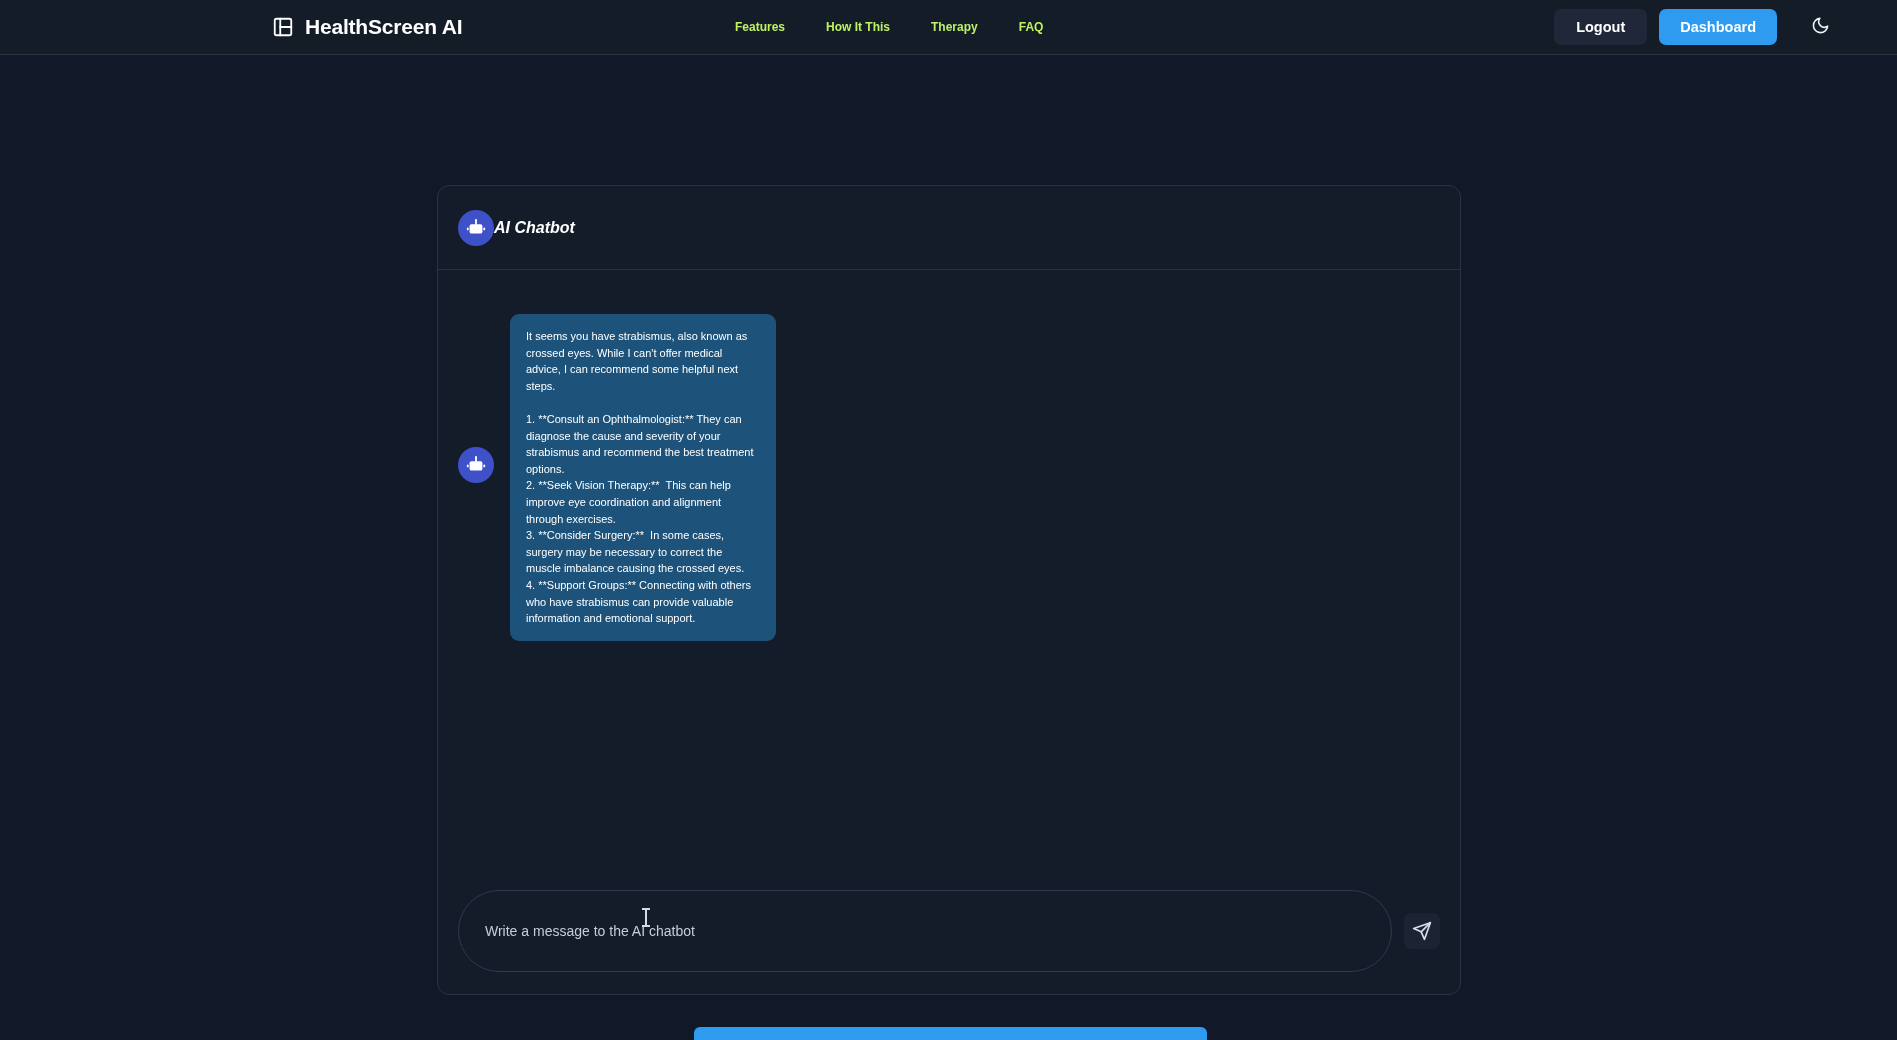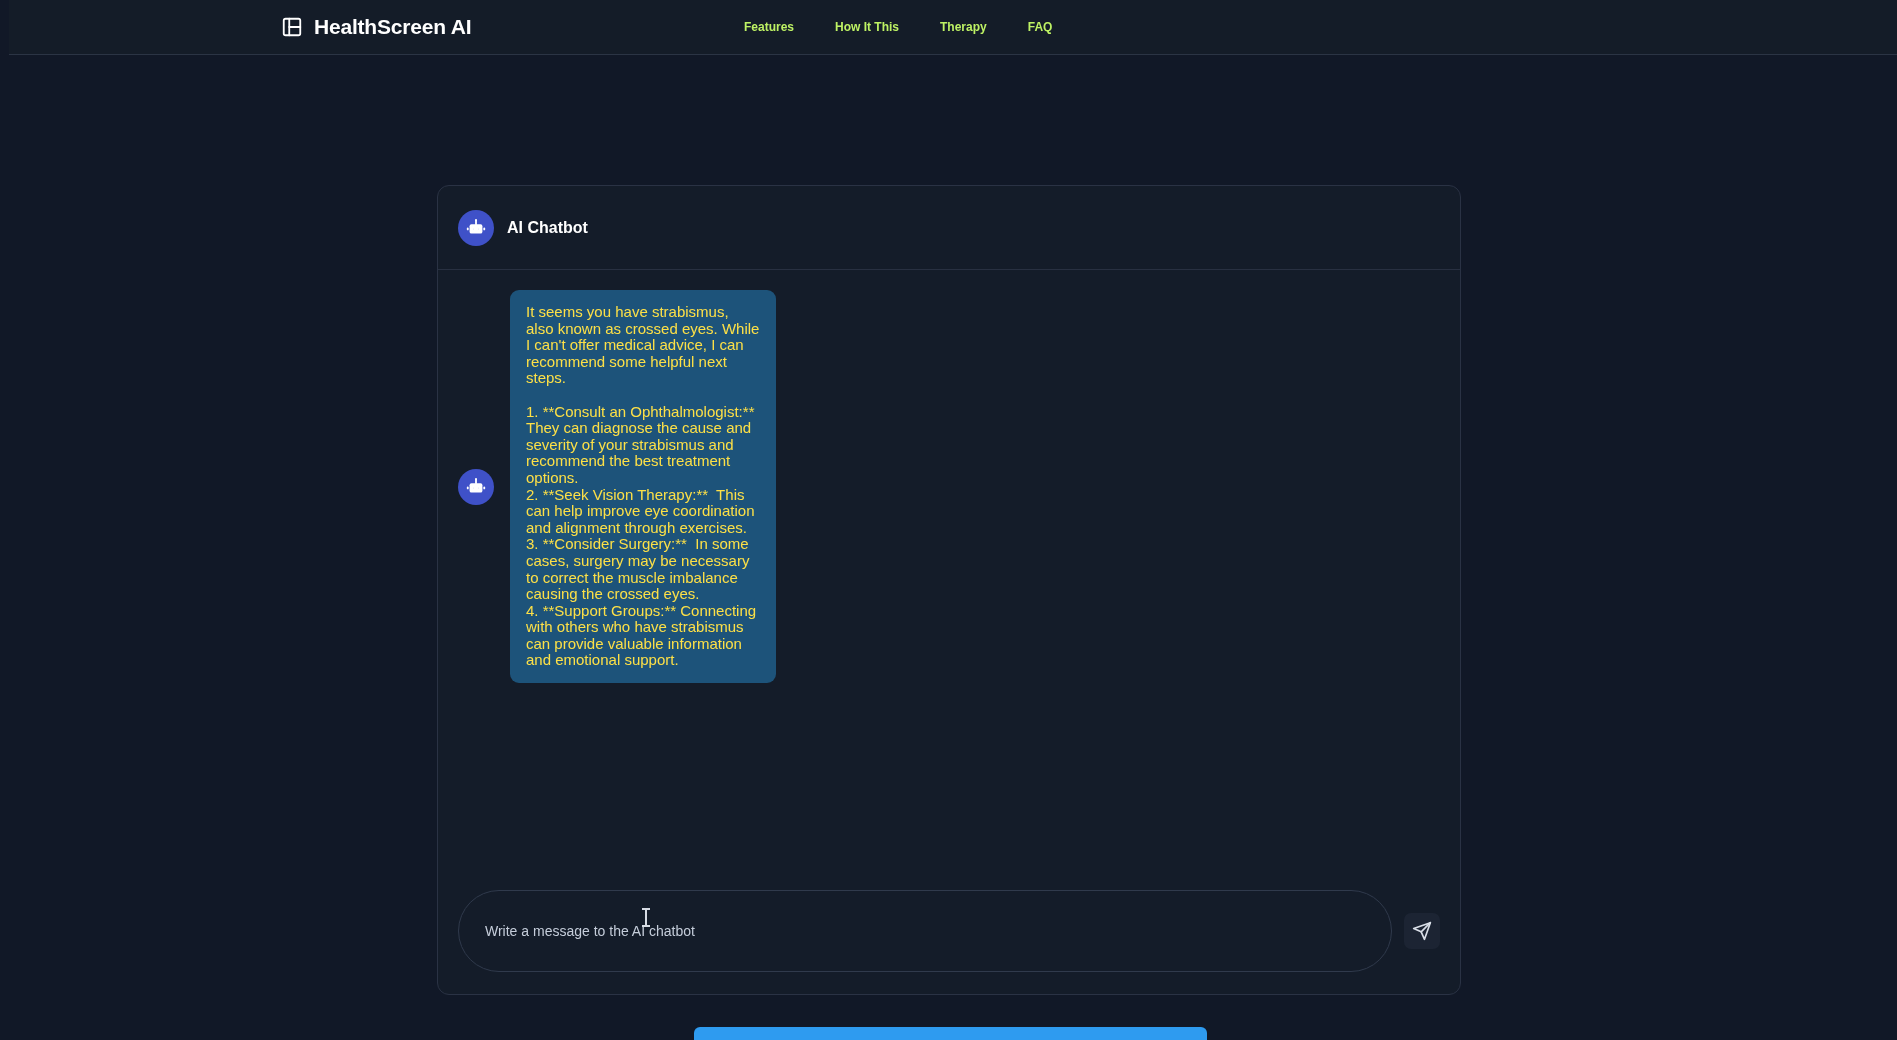--- a/index.html
+++ b/index.html
@@ -13,21 +13,20 @@
   }
 
   
   .navbar {
     position: relative;
     height: 55px;
     background: #141c28;
     border-bottom: 1px solid #2b3444;
     display: flex;
     align-items: center;
-    margin-left: 9px;
   }
 
   .brand {
     position: absolute;
     left: 272px;
     display: flex;
     align-items: center;
     gap: 11px;
     cursor: pointer;
   }
@@ -116,21 +115,21 @@
     border-radius: 12px;
     overflow: hidden;
   }
 
   .chat-header {
     height: 84px;
     border-bottom: 1px solid #283041;
     display: flex;
     align-items: center;
     padding-left: 20px;
-    gap: 13px;
+    font-style: italic;
   }
   .bot-avatar {
     width: 36px;
     height: 36px;
     border-radius: 50%;
     background: #3f51c8;
     display: flex;
     align-items: center;
     justify-content: center;
     flex: 0 0 auto;
@@ -160,27 +159,28 @@
     background: #3f51c8;
     display: flex;
     align-items: center;
     justify-content: center;
     flex: 0 0 auto;
   }
   .msg-avatar svg { width: 22px; height: 22px; display: block; }
 
   .bubble {
     background: #1d537a;
-    color: #fde047;
+    color: #ffffff;
     border-radius: 9px;
     padding: 14px 16px;
     max-width: 266px;
-    font-size: 15px;
+    font-size: 11px;
     line-height: 16.6px;
     white-space: pre-wrap;
+    margin-top: 24px;
   }
 
   
   .composer {
     position: absolute;
     left: 20px;
     right: 20px;
     bottom: 22px;
     display: flex;
     align-items: center;
@@ -270,20 +270,31 @@
     <span class="brand-name">HealthScreen AI</span>
   </div>
 
   <nav class="nav-links">
     <a class="nav-link" href="#">Features</a>
     <a class="nav-link" href="#">How It This</a>
     <a class="nav-link" href="#">Therapy</a>
     <a class="nav-link" href="#">FAQ</a>
   </nav>
 
+  <div class="nav-actions">
+    <button class="btn-logout">Logout</button>
+    <button class="btn-dashboard">Dashboard</button>
+    <button class="theme-toggle">
+      <span>
+        <svg width="19" height="19" viewBox="0 0 24 24" fill="none" stroke="#eef1f6" stroke-width="2" stroke-linecap="round" stroke-linejoin="round">
+          <path d="M21 12.79A9 9 0 1 1 11.21 3 7 7 0 0 0 21 12.79z"></path>
+        </svg>
+      </span>
+    </button>
+  </div>
 </div>
 
 <div class="page">
 
   <div class="chat-card">
 
     <div class="chat-header">
       <div class="bot-avatar">
         <svg viewBox="0 0 24 24" fill="none" stroke="#ffffff" stroke-width="2" stroke-linecap="round" stroke-linejoin="round">
           <rect x="5" y="8" width="14" height="10" rx="2" fill="#ffffff" stroke="none"></rect>

